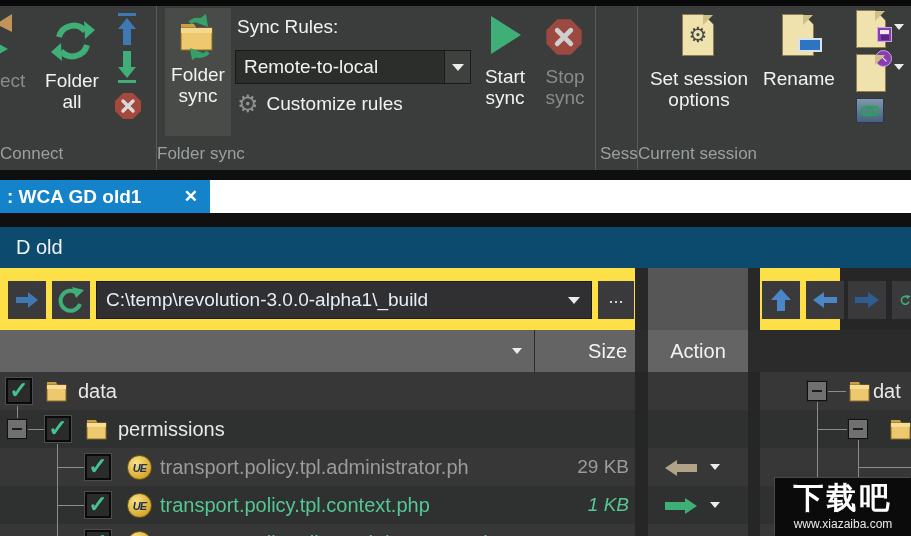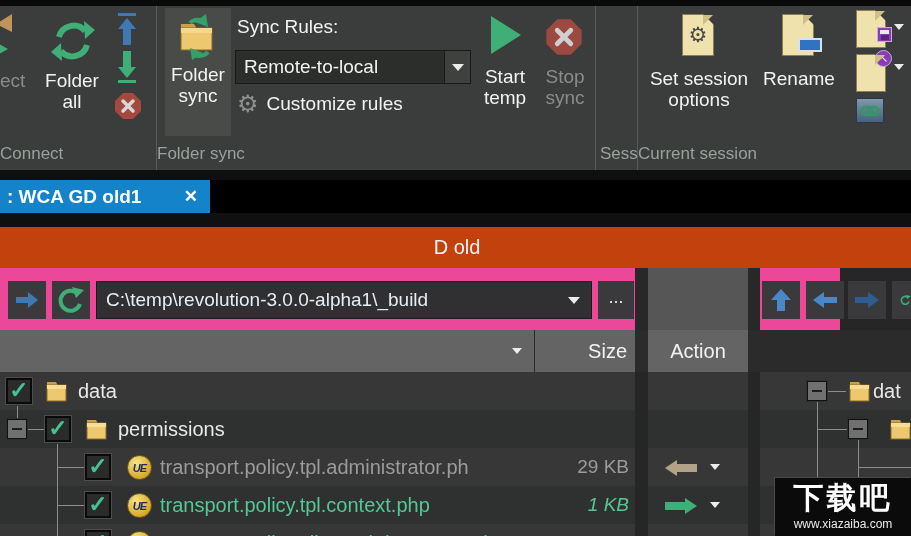--- a/index.html
+++ b/index.html
@@ -48,29 +48,29 @@
                     background:#8a3db2; border:1px solid #caa8e0; color:#fff; font-size:11px; line-height:15px; text-align:center; }
   .badge-shortcut::before { content:"↖"; }
   .link-btn { position:absolute; width:28px; height:25px; background:linear-gradient(#8098ac,#47607c);
               border:1px solid #29394b; display:flex; align-items:center; justify-content:center; }
 
   .caret { width:0; height:0; border-left:6px solid transparent; border-right:6px solid transparent;
            border-top:7px solid #ececec; }
   .caret.sm { border-left-width:5px; border-right-width:5px; border-top-width:6px; }
 
   
-  .tab-row { position:absolute; left:0; top:180px; width:911px; height:33px; background:#000000; }
+  .tab-row { position:absolute; left:0; top:180px; width:911px; height:33px; background:#ffffff; }
   .tab { position:absolute; left:0; top:0; width:210px; height:33px; background:#1583c9; }
   .tab-title { position:absolute; left:7px; top:0; line-height:33px; color:#fff; font-weight:bold; font-size:19px; }
   .tab-close { position:absolute; right:12px; top:0; line-height:33px; color:#fff; font-weight:bold; font-size:17px; cursor:default; }
 
   
-  .session-bar { position:absolute; left:0; top:227px; width:911px; height:41px; background:#c2410c;
-                 color:#f0f2f4; font-size:20px; line-height:41px; padding-left:3px;text-align:center; }
-  .address-row { position:absolute; left:0; top:268px; width:840px; height:62px; background:#ec4899; }
+  .session-bar { position:absolute; left:0; top:227px; width:911px; height:41px; background:#0c4a6e;
+                 color:#f0f2f4; font-size:20px; line-height:41px; padding-left:16px; }
+  .address-row { position:absolute; left:0; top:268px; width:840px; height:62px; background:#fde047; }
   .addr-gap1 { position:absolute; left:635px; top:0; width:13px; height:62px; background:#282828; }
   .addr-mid  { position:absolute; left:648px; top:0; width:100px; height:62px; background:#565656; }
   .addr-gap2 { position:absolute; left:748px; top:0; width:12px; height:62px; background:#282828; }
   .abtn { position:absolute; top:13px; width:38px; height:38px; background:#3a3a3c;
           display:flex; align-items:center; justify-content:center; }
   .path-field { position:absolute; left:96px; top:13px; width:496px; height:38px; background:#303032;
                 border:1px solid #1b1b1b; display:flex; align-items:center; }
   .path-text { flex:1; padding-left:9px; font-size:19px; color:#e6edf5; white-space:nowrap; overflow:hidden; }
   .path-dd { width:34px; display:flex; align-items:center; justify-content:center; height:100%; }
   .browse-btn { position:absolute; left:598px; top:13px; width:36px; height:38px; background:#3a3a3c;
@@ -190,21 +190,21 @@
 
       <div style="position:absolute;left:80px;top:86px;display:flex;align-items:center;gap:8px">
         <span class="gear"></span>
         <span class="rlabel" style="position:static">Customize rules</span>
       </div>
 
       <div style="position:absolute;left:318px;top:4px;width:60px;height:124px;">
         <svg style="position:absolute;left:13px;top:4px" width="36" height="42" viewBox="0 0 36 42">
           <polygon points="3,2 33,21 3,40" fill="#3fae77"></polygon>
         </svg>
-        <div class="rlabel" style="left:0;top:56px;width:60px">Start temp</div>
+        <div class="rlabel" style="left:0;top:56px;width:60px">Start sync</div>
       </div>
 
       <div style="position:absolute;left:382px;top:4px;width:52px;height:124px;">
         <svg style="position:absolute;left:6px;top:8px" width="38" height="38" viewBox="0 0 28 28">
           <polygon points="9,1 19,1 27,9 27,19 19,27 9,27 1,19 1,9" fill="#9c4a41"></polygon>
           <path d="M9 9 L19 19 M19 9 L9 19" stroke="#cfcfcf" stroke-width="3.5" stroke-linecap="round"></path>
         </svg>
         <div class="rlabel dim" style="left:0;top:56px;width:52px">Stop sync</div>
       </div>
 

